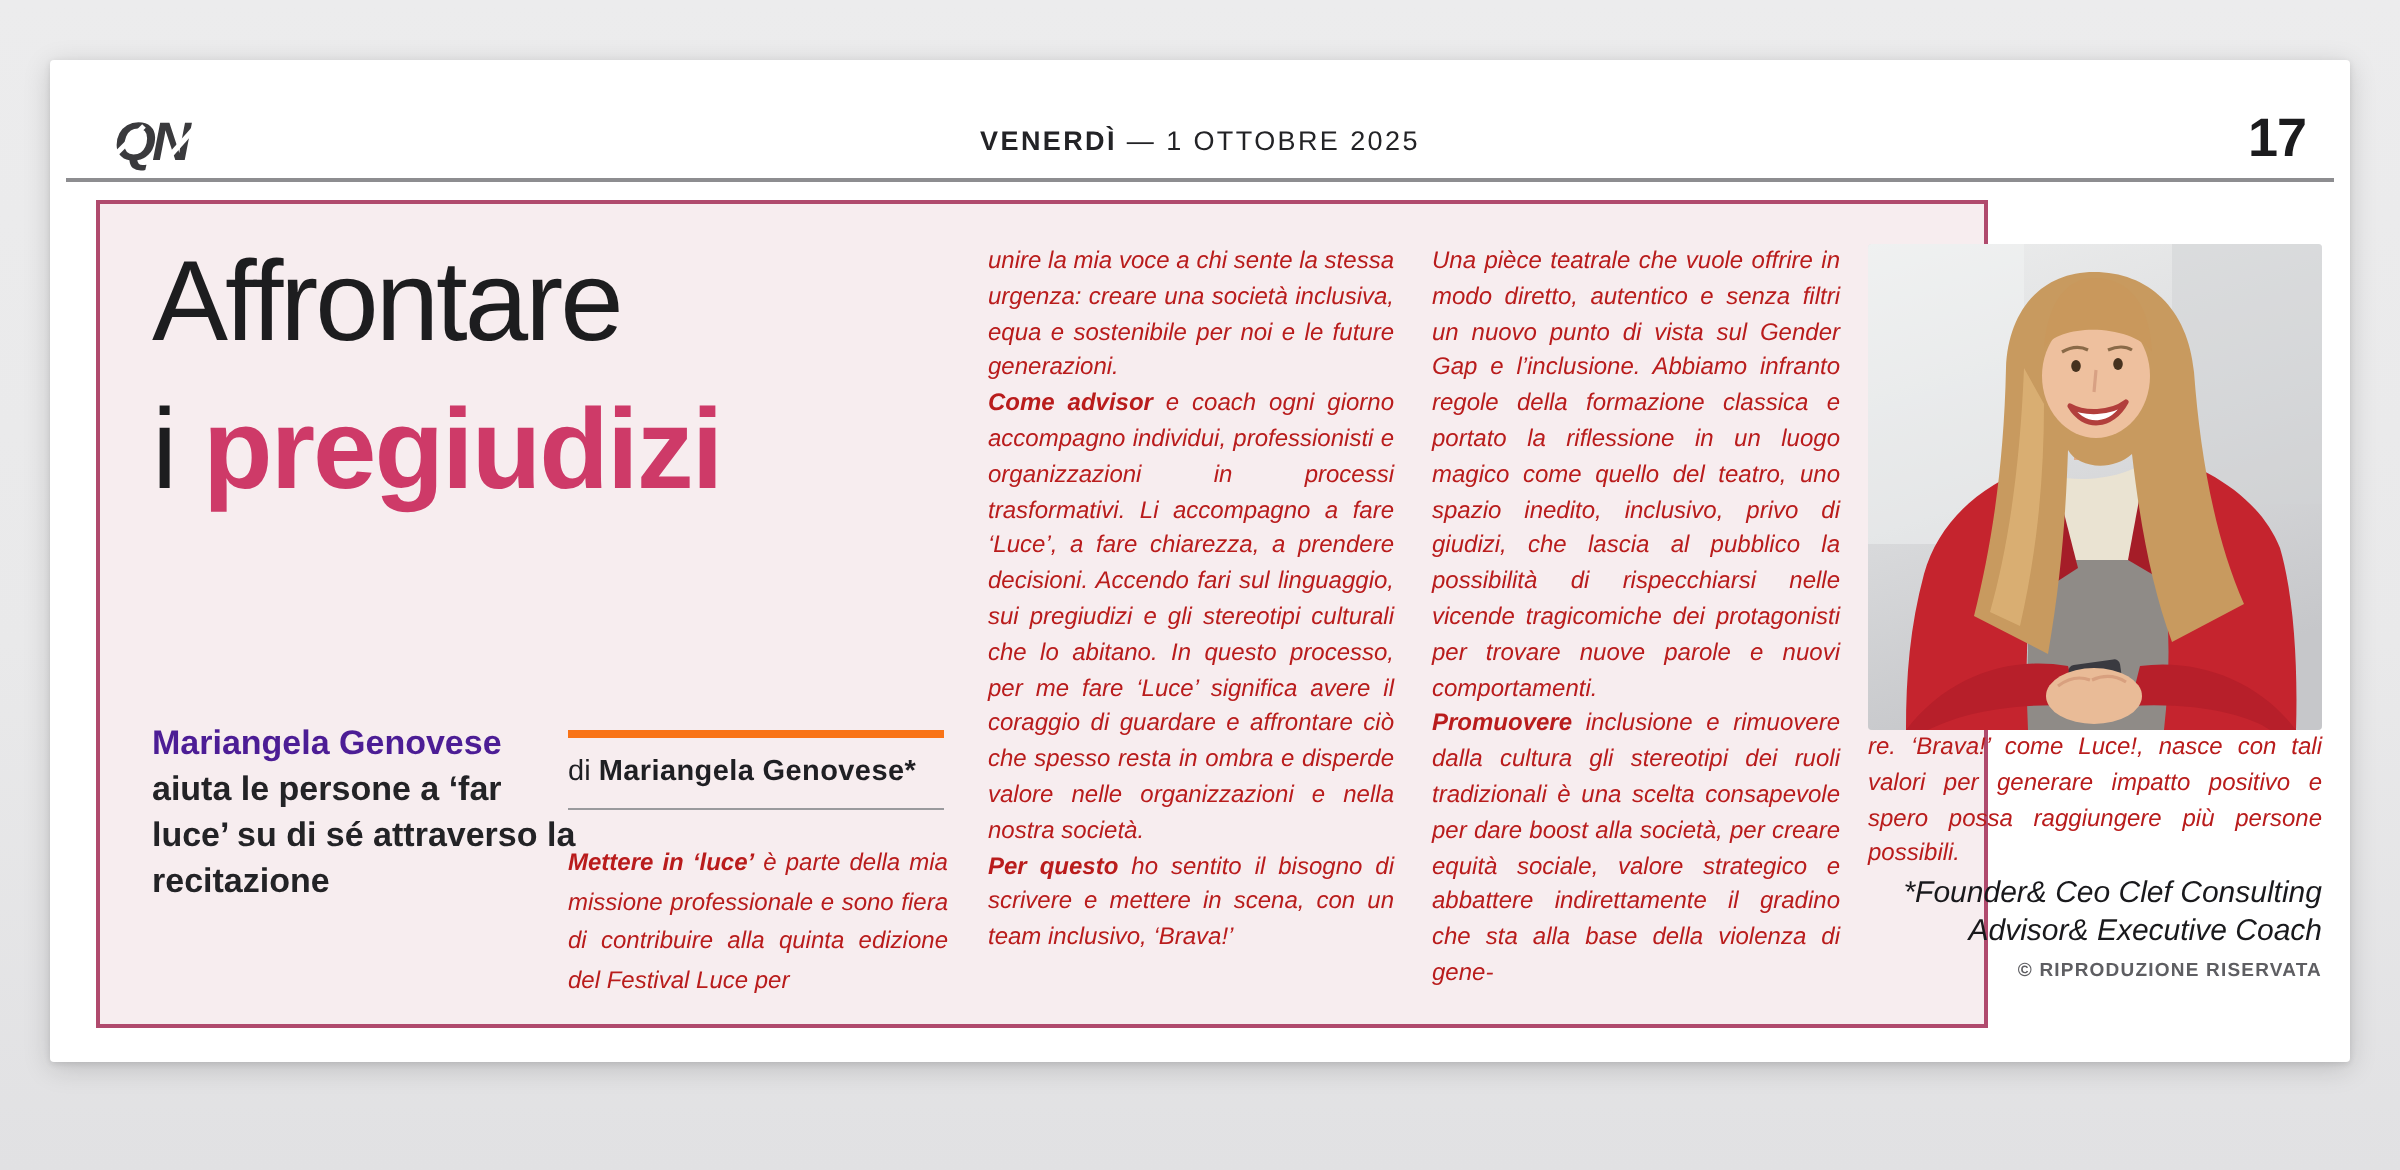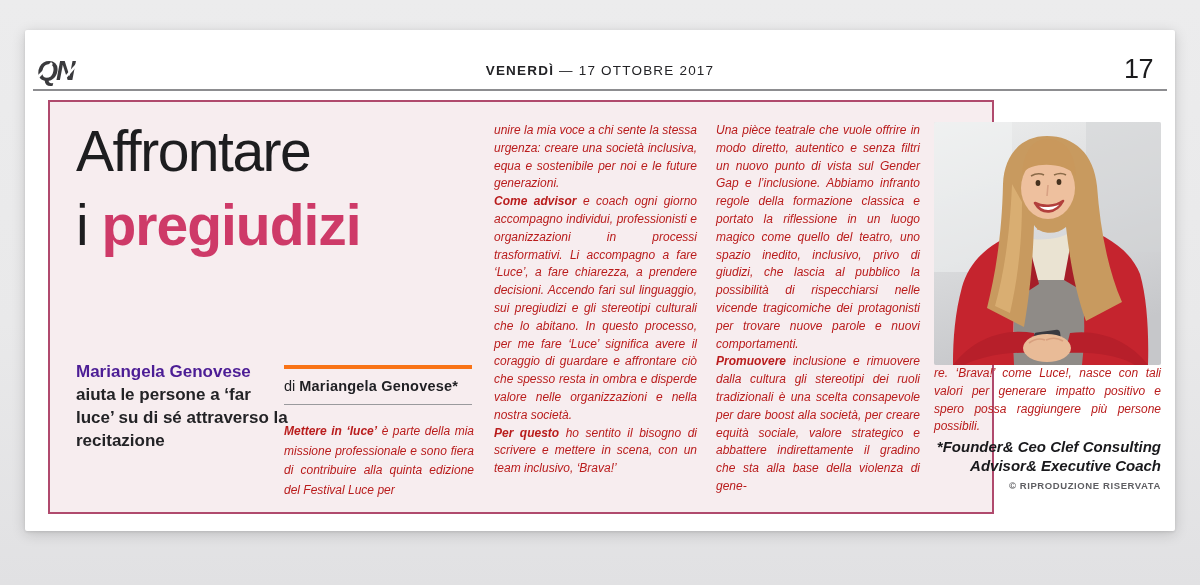--- a/index.html
+++ b/index.html
@@ -7,30 +7,30 @@
   .stage {
     position:relative; width:1200px; height:585px;
     background:linear-gradient(180deg,#ececed 0%,#e9e9ea 55%,#e1e1e3 100%);
   }
   .page {
     position:absolute; left:25px; top:30px; width:1150px; height:501px;
     background:#ffffff; border-radius:2px;
     box-shadow:0 3px 14px rgba(0,0,0,.16), 0 1px 3px rgba(0,0,0,.10);
   }
   
-  .qn-logo { position:absolute; left:12px; top:26px; }
+  .qn-logo { position:absolute; left:32px; top:26px; }
   .date-line {
     position:absolute; left:0; right:0; top:33px; text-align:center;
     font-size:13.5px; letter-spacing:1.2px; color:#232326;
   }
   .date-line .wd { font-weight:800;text-align:right; }
   .date-line .rest { font-weight:500; }
   .page-number {
     position:absolute; right:22px; top:24px;
-    font-size:27px; font-weight:400; color:#1b1b1d; letter-spacing:-.5px;
+    font-size:27px; font-weight:700; color:#1b1b1d; letter-spacing:-.5px;
   }
   .masthead-rule {
     position:absolute; left:8px; right:8px; top:59px; height:2px;
     background:#8d8d90;
   }
   
   .article-box {
     position:absolute; left:23px; top:70px; width:946px; height:414px;
     background:#f7edef; border:2px solid #b04a6d;
   }
@@ -64,21 +64,21 @@
   .col2 { position:absolute; left:444px; top:20px; width:203px; height:392px; }
   .col3 { position:absolute; left:666px; top:20px; width:204px; height:392px; }
   .col4 { position:absolute; left:884px; top:20px; width:227px; }
   .photo-frame {
     width:227px; height:243px; overflow:hidden; border-radius:2px;
     box-shadow:0 0 0 1px rgba(0,0,0,.06) inset;
   }
   .caption { }
   .credit {
     margin-top:1px; text-align:right;
-    font-size:15px; line-height:19px; font-weight:700; font-style:italic; color:#19191c;
+    font-size:15px; line-height:19px; font-weight:400; font-style:italic; color:#19191c;
   }
   .copyright {
     margin-top:5px; text-align:right;
     font-size:9.5px; letter-spacing:.6px; font-weight:600; color:#5e5e62;
   }
 </style>
 </head>
 <body>
 
 <div class="stage">
@@ -86,21 +86,21 @@
 
     <div class="qn-logo">
       <svg width="52" height="30" viewBox="0 0 52 30" aria-hidden="true">
         <text x="0" y="24" font-family="Liberation Sans, sans-serif" font-size="27" font-weight="900" font-style="italic" letter-spacing="-2" fill="#3a3a3d">QN</text>
         <path d="M1,21 L15,7" stroke="#ffffff" stroke-width="2.6"></path>
         <path d="M27,23 L43,5" stroke="#ffffff" stroke-width="2.6"></path>
       </svg>
     </div>
     <div class="date-line">
       <span class="wd">VENERDÌ</span>
-      <span class="rest">— 17 OTTOBRE 2017</span>
+      <span class="rest">— 1 OTTOBRE 2025</span>
     </div>
     <div class="page-number">17</div>
     <div class="masthead-rule"></div>
 
     <div class="article-box">
 
       <h1 class="headline">
         <span>Affrontare</span><br>
         <span>i </span><span class="hl">pregiudizi</span><br>
       </h1>

